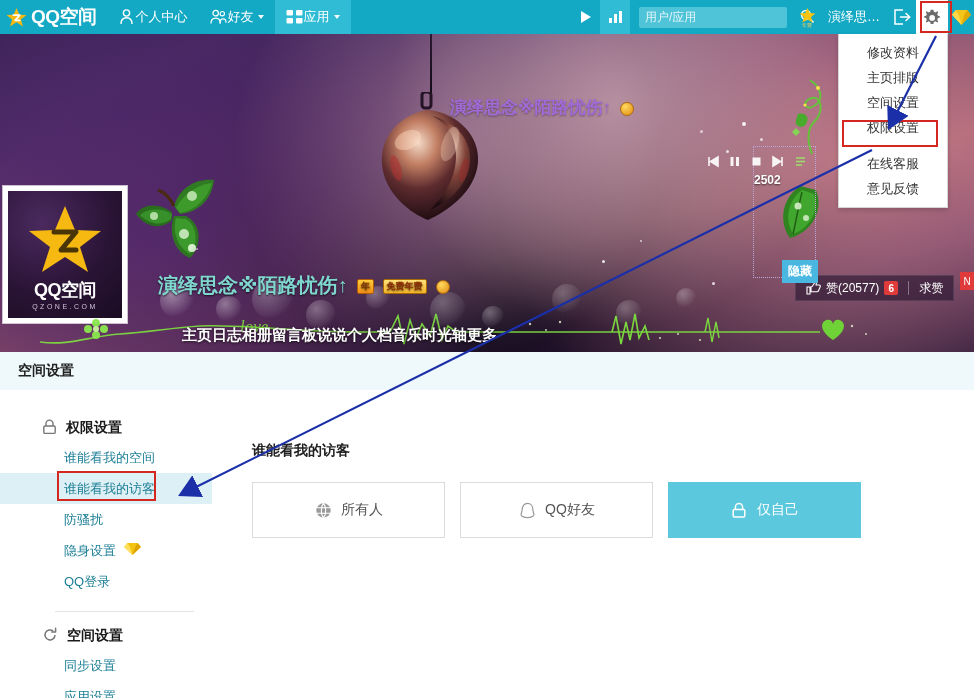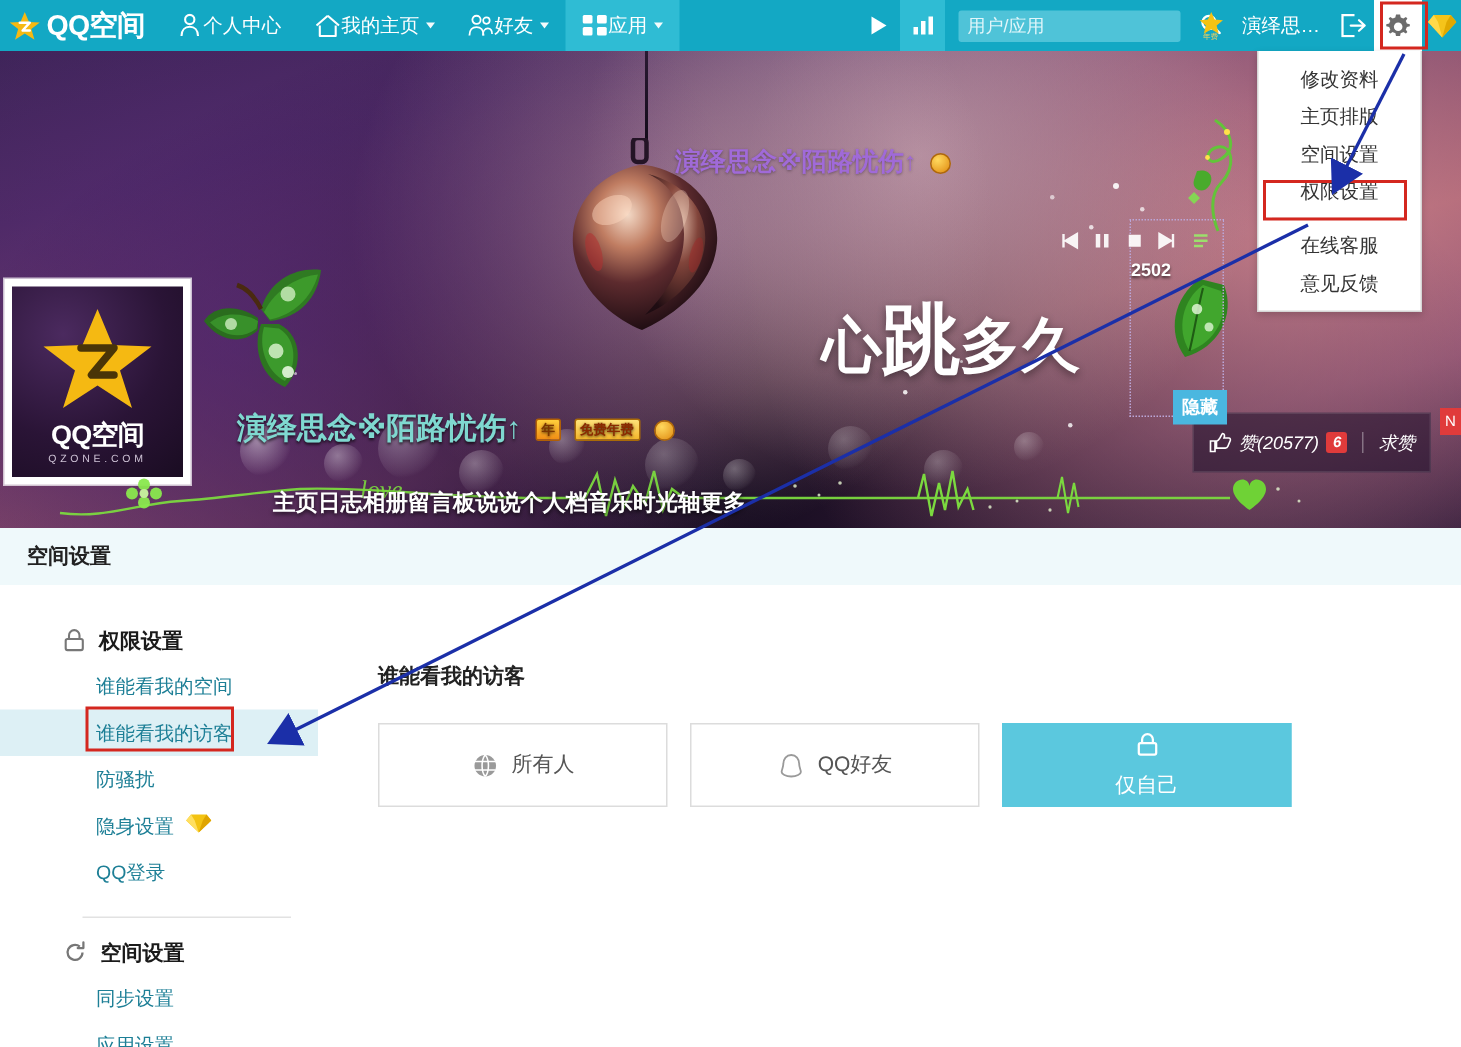--- a/index.html
+++ b/index.html
@@ -194,22 +194,22 @@
   .vine   { position:absolute; left:788px; top:44px; width:40px; height:78px; z-index:13;}
 
   
   .hidebtn {
     position:absolute; left:782px; top:226px; width:36px; height:23px;
     background:#4ab7e0; color:#fff; font-size:12px; font-weight:bold;
     display:flex; align-items:center; justify-content:center; z-index:30; cursor:pointer;
   }
   
   .likebar {
-    position:absolute; left:795px; top:241px; height:40px; display:flex; align-items:center;
-    background:rgba(28,12,40,.55); z-index:16; border:1px solid rgba(255,255,255,.10);font-style:italic;
+    position:absolute; left:795px; top:241px; height:26px; display:flex; align-items:center;
+    background:rgba(28,12,40,.55); z-index:16; border:1px solid rgba(255,255,255,.10);
   }
   .likebar .seg {
     display:flex; align-items:center; gap:5px; padding:0 10px; height:100%;
     color:#fff; font-size:12px; cursor:pointer; white-space:nowrap;
   }
   .likebar .div { width:1px; height:14px; background:rgba(255,255,255,.35); }
   .lk-badge {
     display:inline-flex;align-items:center;justify-content:center;
     min-width:14px;height:14px;padding:0 2px;background:#e03b3b;color:#fff;
     font-size:10px;font-weight:bold;border-radius:2px;
@@ -254,21 +254,21 @@
   }
 
   .content { flex:1 1 auto; padding:52px 0 0 40px; }
   .content-title { font-size:14px; font-weight:bold; color:#222; margin-bottom:22px;}
   .optrow { display:flex; gap:15px; }
   .opt {
     width:193px; height:56px; border:1px solid #dcdcdc; background:#fff;
     display:flex; align-items:center; justify-content:center; gap:9px;
     font-size:14px; color:#555; cursor:pointer;
   }
-  .opt.sel { background:#5bc8de; border-color:#5bc8de; color:#ffffff;flex-direction:column; }
+  .opt.sel { background:#5bc8de; border-color:#5bc8de; color:#ffffff; }
   .opt .oico { display:inline-flex; align-items:center; justify-content:center; width:18px; height:18px;}
 
   
   .arrowsvg { position:absolute; left:0; top:0; width:974px; height:698px; z-index:70; pointer-events:none; }
 </style>
 </head>
 <body>
 
 <div id="app">
 
@@ -365,23 +365,20 @@
         <div class="av-t1">QQ空间</div>
         <div class="av-t2">QZONE.COM</div>
       </div>
     </div>
 
     <div class="nick-top">
       <span>演绎思念※陌路忧伤↑</span>
       <span class="badge-dot"></span>
     </div>
 
-    <div class="arttext">
-      <span>心</span><span class="big">跳</span><span>多久</span>
-    </div>
 
     <div class="nickname">
       <span>演绎思念※陌路忧伤↑</span>
       <span class="badge-year">
           <span>年</span>
         </span>
       <span class="badge-free">
           <span>免费年费</span>
         </span>
       <span class="badge-dot"></span>
@@ -486,29 +483,20 @@
     <div class="tb-item">
       <span class="tb-ico">
         <svg width="15" height="16" viewBox="0 0 15 16">
             <circle cx="7.5" cy="4" r="3.1" fill="none" stroke="#fff" stroke-width="1.4"></circle>
             <path d="M2,15 c0,-4 2.4,-6.2 5.5,-6.2 c3.1,0 5.5,2.2 5.5,6.2" fill="none" stroke="#fff" stroke-width="1.4"></path>
           </svg>
       </span>
       <span>个人中心</span>
     </div>
 
-    <div class="tb-item">
-      <span class="tb-ico">
-        <svg width="17" height="16" viewBox="0 0 17 16">
-            <path d="M8.5,1.5 L16,8 M8.5,1.5 L1,8 M3.2,8 v7 h10.6 v-7" fill="none" stroke="#fff" stroke-width="1.4" stroke-linejoin="round"></path>
-          </svg>
-      </span>
-      <span>我的主页</span>
-      <span class="tb-caret"></span>
-    </div>
 
     <div class="tb-item">
       <span class="tb-ico">
         <svg width="18" height="16" viewBox="0 0 18 16">
             <circle cx="6" cy="4" r="2.9" fill="none" stroke="#fff" stroke-width="1.3"></circle>
             <path d="M1,15 c0,-3.8 2.2,-5.9 5,-5.9 c2.8,0 5,2.1 5,5.9" fill="none" stroke="#fff" stroke-width="1.3"></path>
             <circle cx="13" cy="4.5" r="2.3" fill="none" stroke="#fff" stroke-width="1.2"></circle>
             <path d="M10.5,15 c0,-3.2 1.6,-5 3.5,-5 c1.8,0 3,1.4 3,4" fill="none" stroke="#fff" stroke-width="1.2"></path>
           </svg>
       </span>

